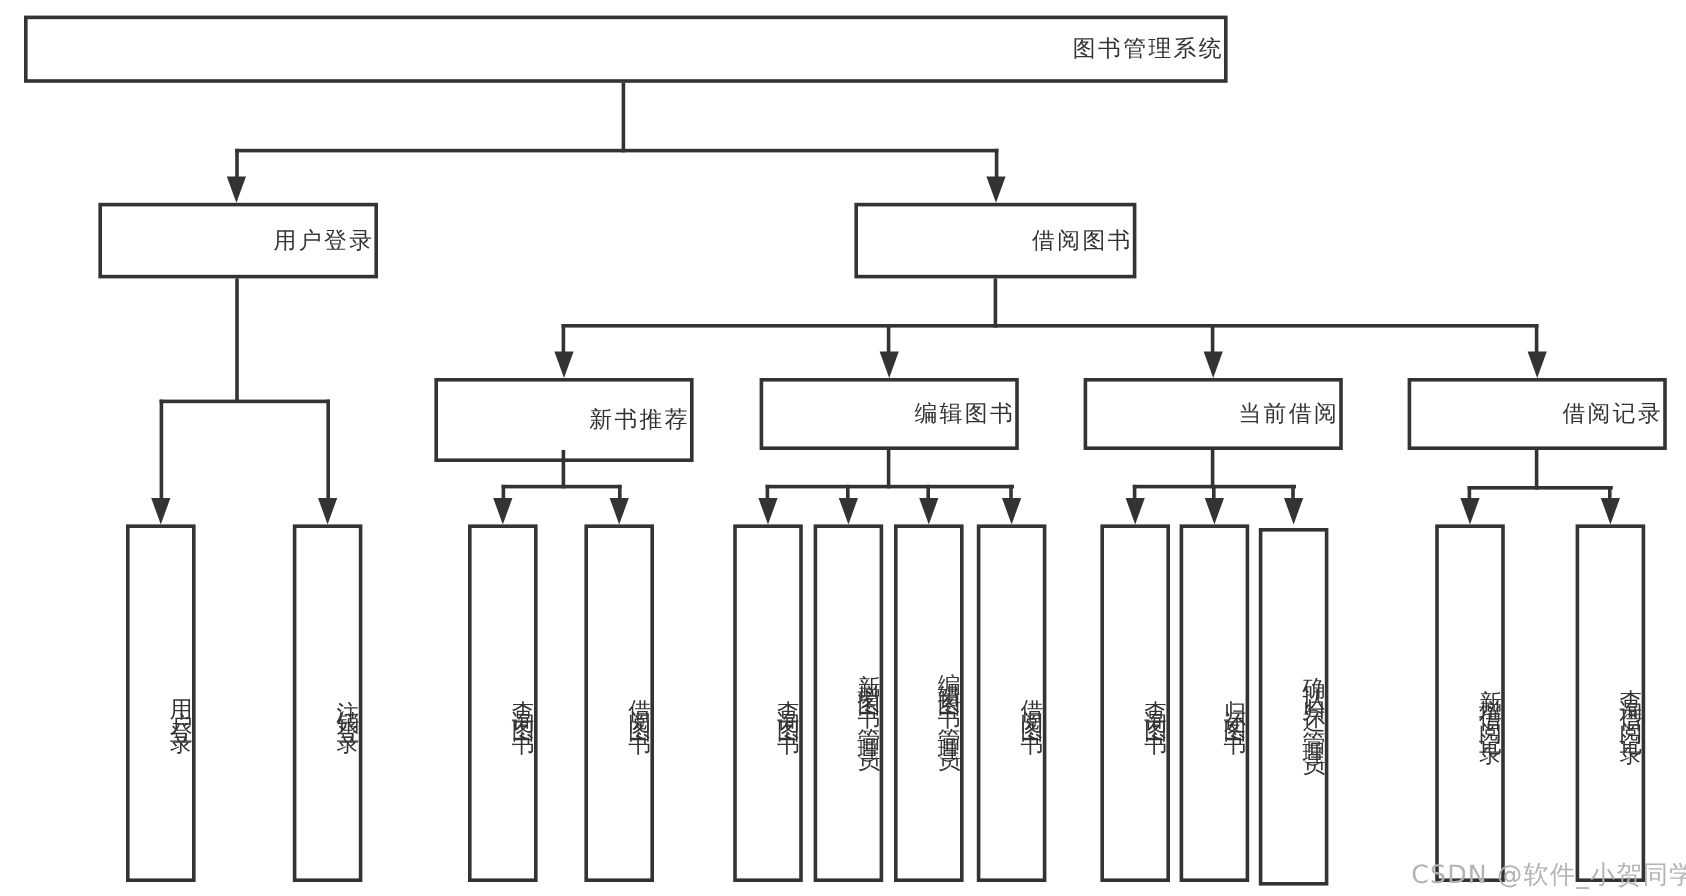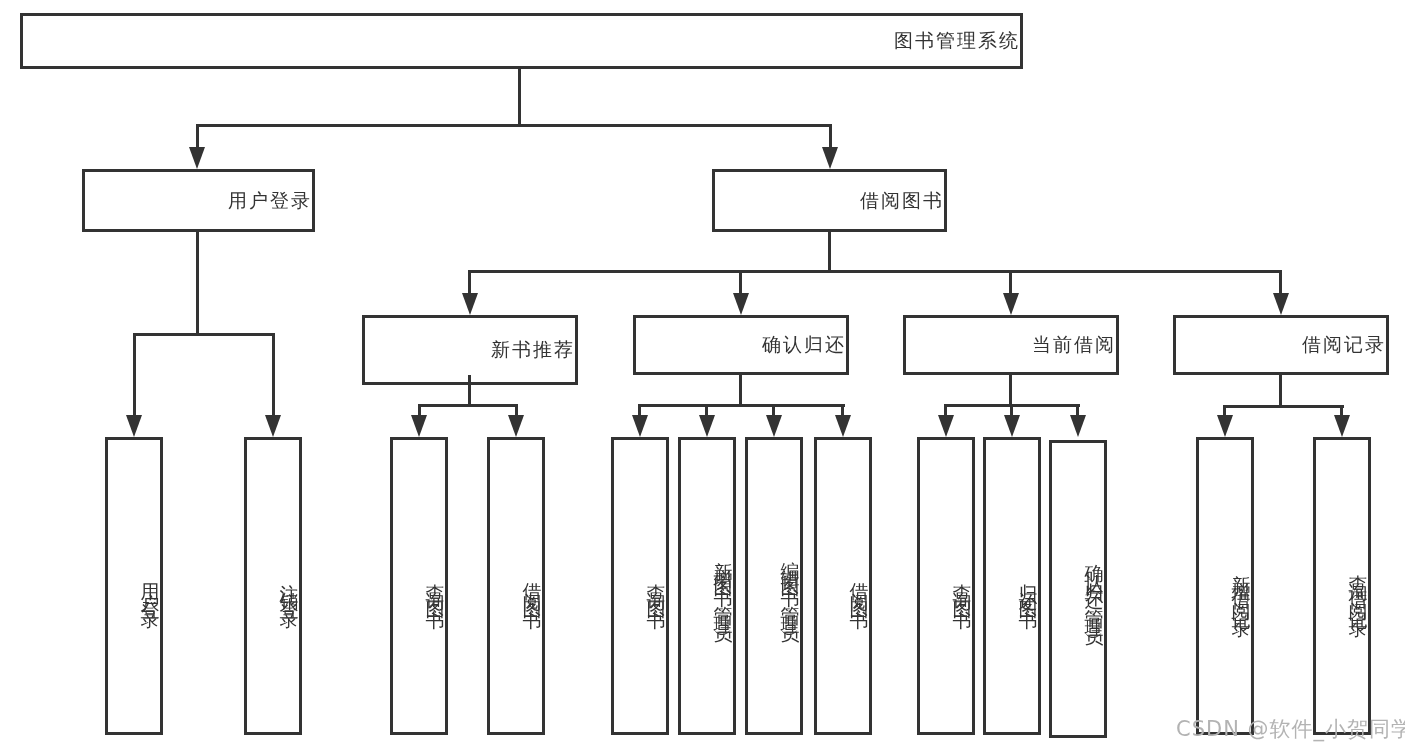--- a/index.html
+++ b/index.html
@@ -67,21 +67,21 @@
   <div class="arrow" style="left:733px;top:293px"></div>
   <div class="line" style="left:1009px;top:270px;width:3px;height:26px"></div>
   <div class="arrow" style="left:1003px;top:293px"></div>
   <div class="line" style="left:1279px;top:270px;width:3px;height:26px"></div>
   <div class="arrow" style="left:1273px;top:293px"></div>
 
   <div class="box" style="left:362px;top:315px;width:216px;height:70px">
     <span class="hlabel">新书推荐</span>
   </div>
   <div class="box" style="left:633px;top:315px;width:216px;height:60px">
-    <span class="hlabel">确认归还</span>
+    <span class="hlabel">编辑图书</span>
   </div>
   <div class="box" style="left:903px;top:315px;width:216px;height:60px">
     <span class="hlabel">当前借阅</span>
   </div>
   <div class="box" style="left:1173px;top:315px;width:216px;height:60px">
     <span class="hlabel">借阅记录</span>
   </div>
 
   <div class="line" style="left:468px;top:375px;width:3px;height:32px"></div>
   <div class="line" style="left:418px;top:404px;width:100px;height:3px"></div>

